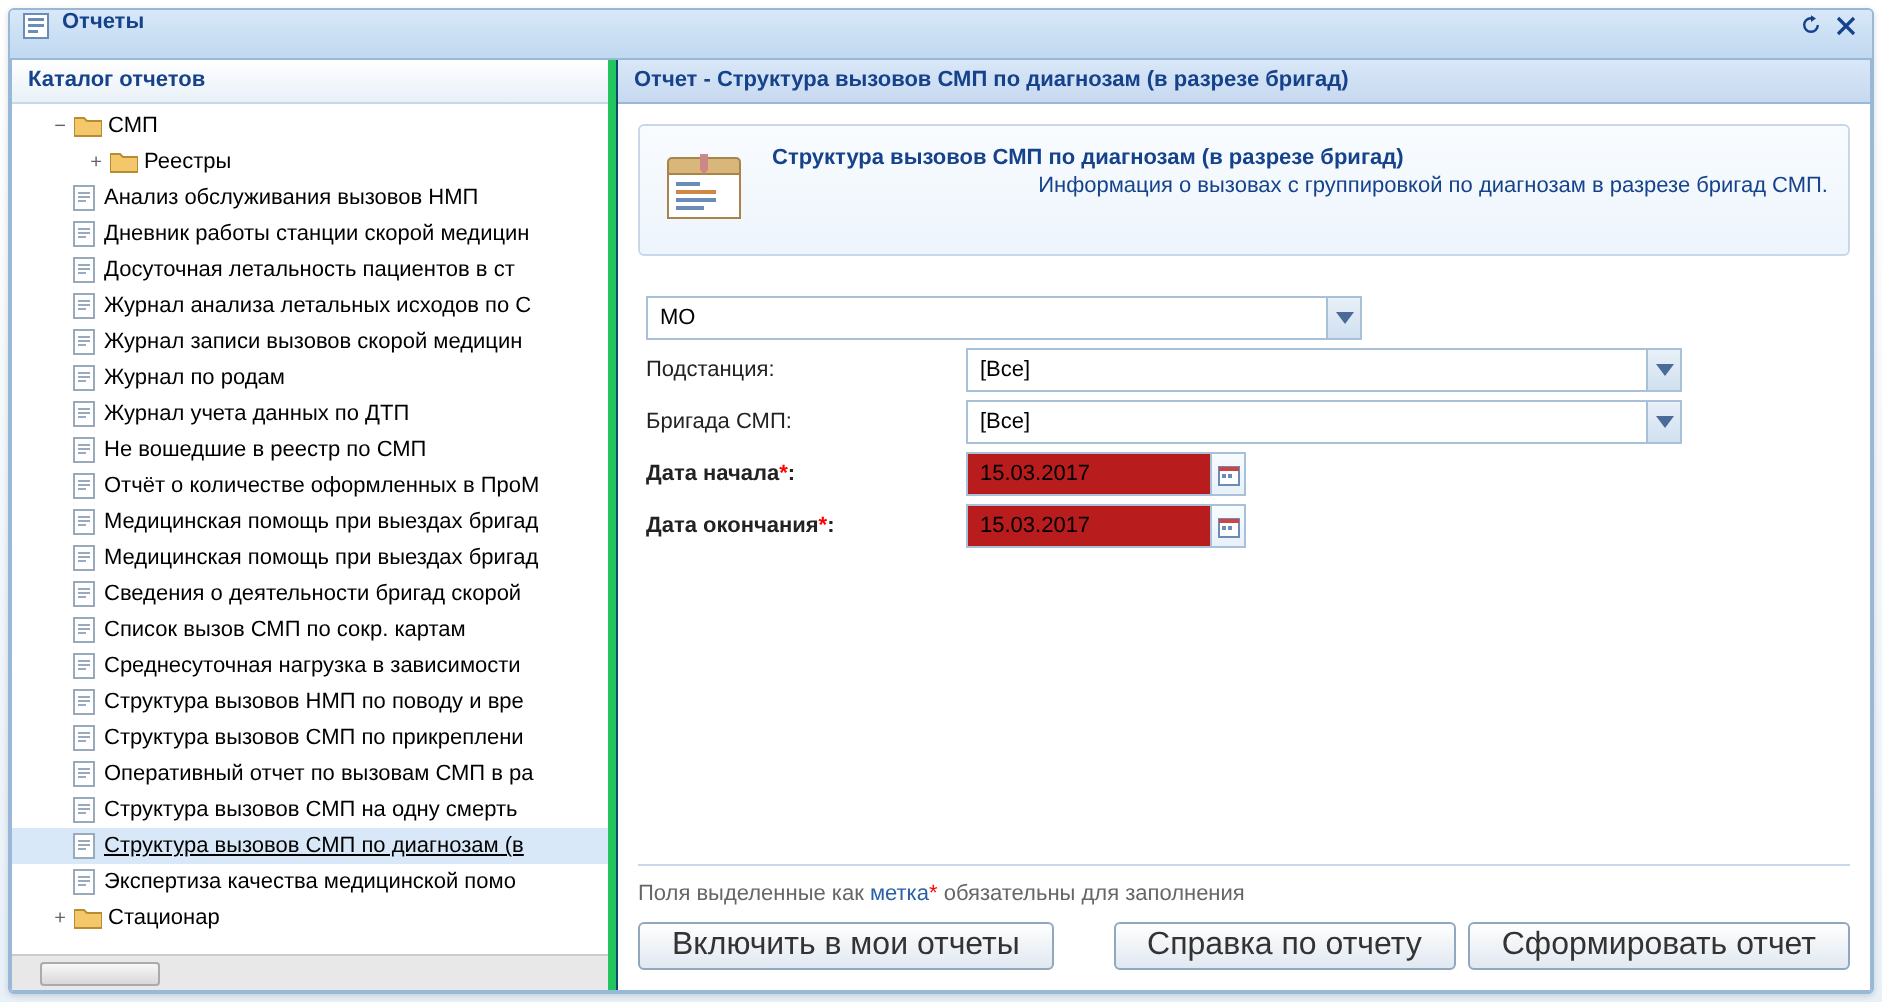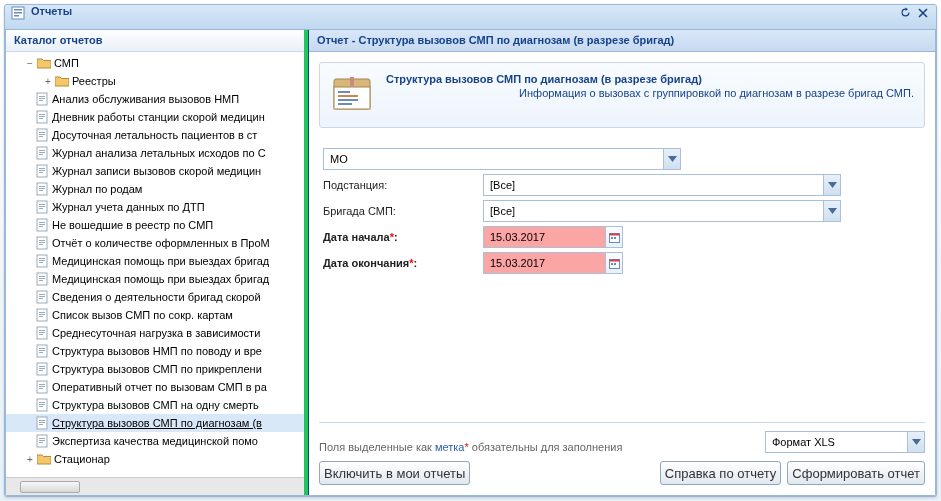--- a/index.html
+++ b/index.html
@@ -34,33 +34,33 @@
 .infobox .ttl { font-weight: bold; color: #15428b; margin-bottom: 2px; }
 .infobox .dsc { color: #15428b; text-align: right; }
 .form { padding: 0 4px; }
 .frow { display: flex; align-items: center; height: 26px; }
 .frow .flbl { width: 160px; color: #222; }
 .frow .flbl.bold { font-weight: bold; }
 .frow .flbl .req { color: red; }
 .combo { width: 358px; height: 22px; border: 1px solid #a8c0d8; background: #fff; display: flex; align-items: center; position: relative; gap: 18px; }
 .combo .cval { flex: 1; padding: 0 6px; color: #000; }
 .combo .carrow { width: 17px; height: 100%; background: linear-gradient(#e8f0f8, #d0e0f0); border-left: 1px solid #a8c0d8; display: flex; align-items: center; justify-content: center; }
-.datefld { width: 140px; height: 22px; border: 1px solid #a8c0d8; background: #fca5a5; display: flex; align-items: center; }
+.datefld { width: 140px; height: 22px; border: 1px solid #a8c0d8; background: #b91c1c; display: flex; align-items: center; }
 .datefld .dval { flex: 1; padding: 0 6px; color: #000; }
 .datefld .dicon { width: 17px; height: 100%; background: linear-gradient(#f8fcff, #e8f0f8); border-left: 1px solid #a8c0d8; display: flex; align-items: center; justify-content: center; font-size: 9px; }
 .bottom { border-top: 1px solid #c8d8e8; padding-top: 8px; margin-top: auto; }
 .noterow { display: flex; align-items: flex-end; gap: 10px; margin-bottom: 8px; }
 .noterow .note { color: #666; }
 .noterow .note .m { color: #2a60a8; }
 .noterow .note .r { color: red; }
 .fmtcombo { width: 160px; height: 22px; border: 1px solid #a8c0d8; background: #fff; display: flex; align-items: center; margin-left: auto; }
 .fmtcombo .cval { flex: 1; padding: 0 6px; color: #000; }
 .fmtcombo .carrow { width: 17px; height: 100%; background: linear-gradient(#e8f0f8, #d0e0f0); border-left: 1px solid #a8c0d8; display: flex; align-items: center; justify-content: center; }
 .btnrow { display: flex; gap: 6px; }
-.btn { height: 24px; padding: 0 4px; border: 1px solid #91a7c0; border-radius: 3px; background: linear-gradient(#fff, #e0e8f0); color: #333; display: flex; align-items: center; cursor: pointer; font-size: 13px; }
+.btn { height: 24px; padding: 0 16px; border: 1px solid #91a7c0; border-radius: 3px; background: linear-gradient(#fff, #e0e8f0); color: #333; display: flex; align-items: center; cursor: pointer; font-size: 16px; }
 .btnrow .spacer { flex: 1; }
 svg { display: block; }
 </style>
 </head>
 <body>
 
 <div class="window">
   <div class="titlebar">
     <span class="icon">
       <svg width="14" height="14" viewBox="0 0 14 14">
@@ -421,28 +421,20 @@
                     <rect x="5" y="5" width="2" height="2" fill="#6a8cb8"></rect>
                   </svg>
                 </span>
             </div>
           </div>
         </div>
 
         <div class="bottom">
           <div class="noterow">
             <div class="note"><span>Поля выделенные как </span><span class="m">метка</span><span class="r">*</span><span> обязательны для заполнения</span></div>
-            <div class="fmtcombo">
-              <span class="cval">Формат XLS</span>
-              <span class="carrow">
-                  <svg width="9" height="6" viewBox="0 0 9 6">
-                    <path d="M0 0h9L4.5 6z" fill="#4a6a98"></path>
-                  </svg>
-                </span>
-            </div>
           </div>
           <div class="btnrow">
             <button class="btn">Включить в мои отчеты</button>
             <span class="spacer"></span>
             <button class="btn">Справка по отчету</button>
             <button class="btn">Сформировать отчет</button>
           </div>
         </div>
       </div>
     </div>

